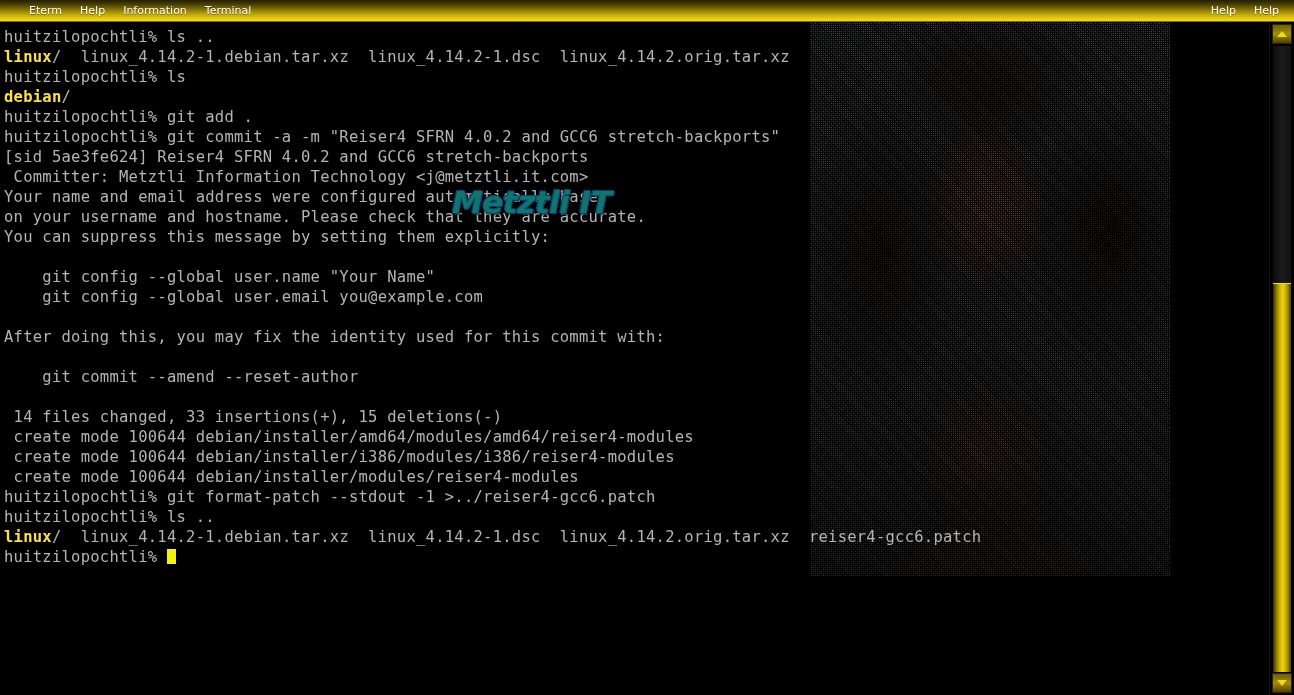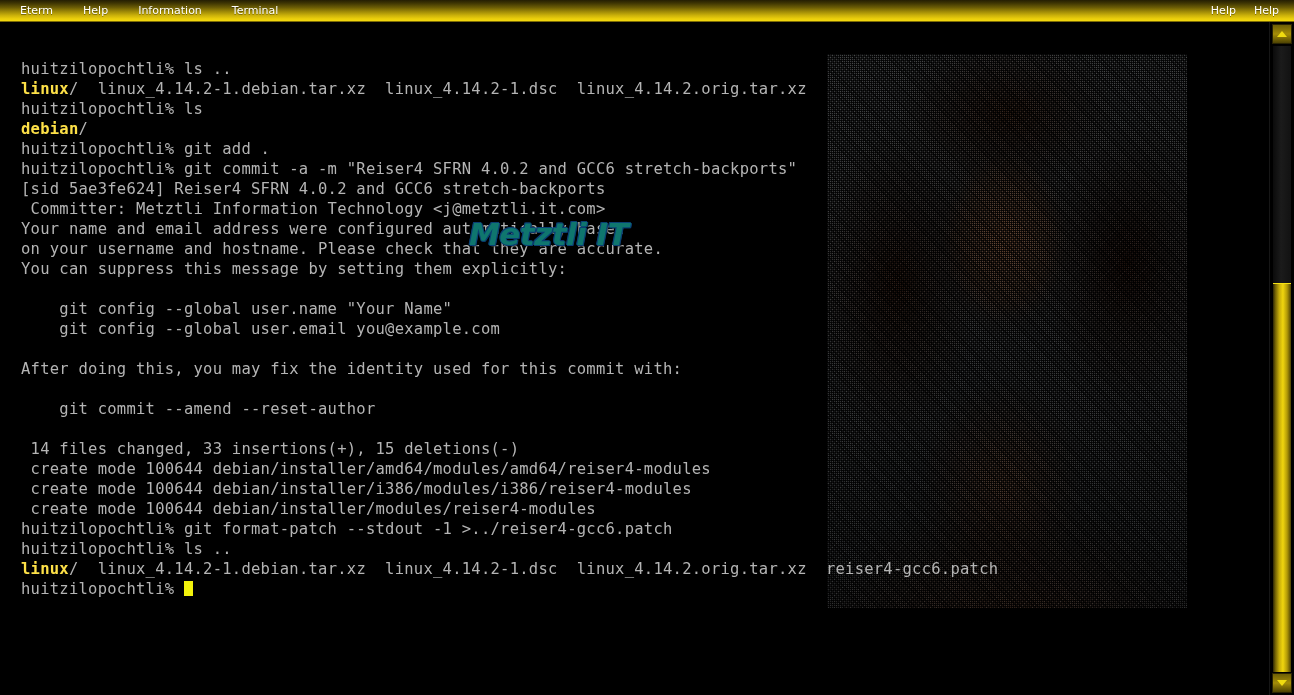--- a/index.html
+++ b/index.html
@@ -35,25 +35,25 @@
         #9c8707 52%,
         #cbb10a 70%,
         #e8cc0c 84%,
         #f2d80e 94%,
         #d9c00b 100%);
     box-shadow: inset 0 -1px 0 #7e6d05;
     z-index: 40;
   }
   #titlebar .menus {
     position: absolute;
-    left: 11px; top: 0;
+    left: 20px; top: 0;
     height: 22px;
     display: flex;
     align-items: center;
-    gap: 12px;
+    gap: 0px;
   }
   #titlebar .menus .menu-item {
     color: #ffffff;
     font-family: "DejaVu Sans", sans-serif;
     font-size: 11px;
     line-height: 22px;
     padding: 0 9px;
     white-space: nowrap;
     cursor: default;
     text-shadow: 0 1px 0 rgba(0,0,0,0.35);
@@ -72,26 +72,25 @@
     line-height: 22px;
     padding: 4px 9px;
     white-space: nowrap;
     cursor: default;
     text-shadow: 0 1px 0 rgba(0,0,0,0.35);
   }
 
   
   #terminal {
     position: absolute;
-    left: 17px; top: 22px;
+    left: 0; top: 22px;
     width: 1270px;
     height: 554px;
     background: #000000;
     overflow: hidden;
-    margin-top: 32px;
   }
 
   
   #bg-image {
     position: absolute;
     left: 810px;
     top: 0px;
     width: 360px;
     height: 673px;
     overflow: hidden;

